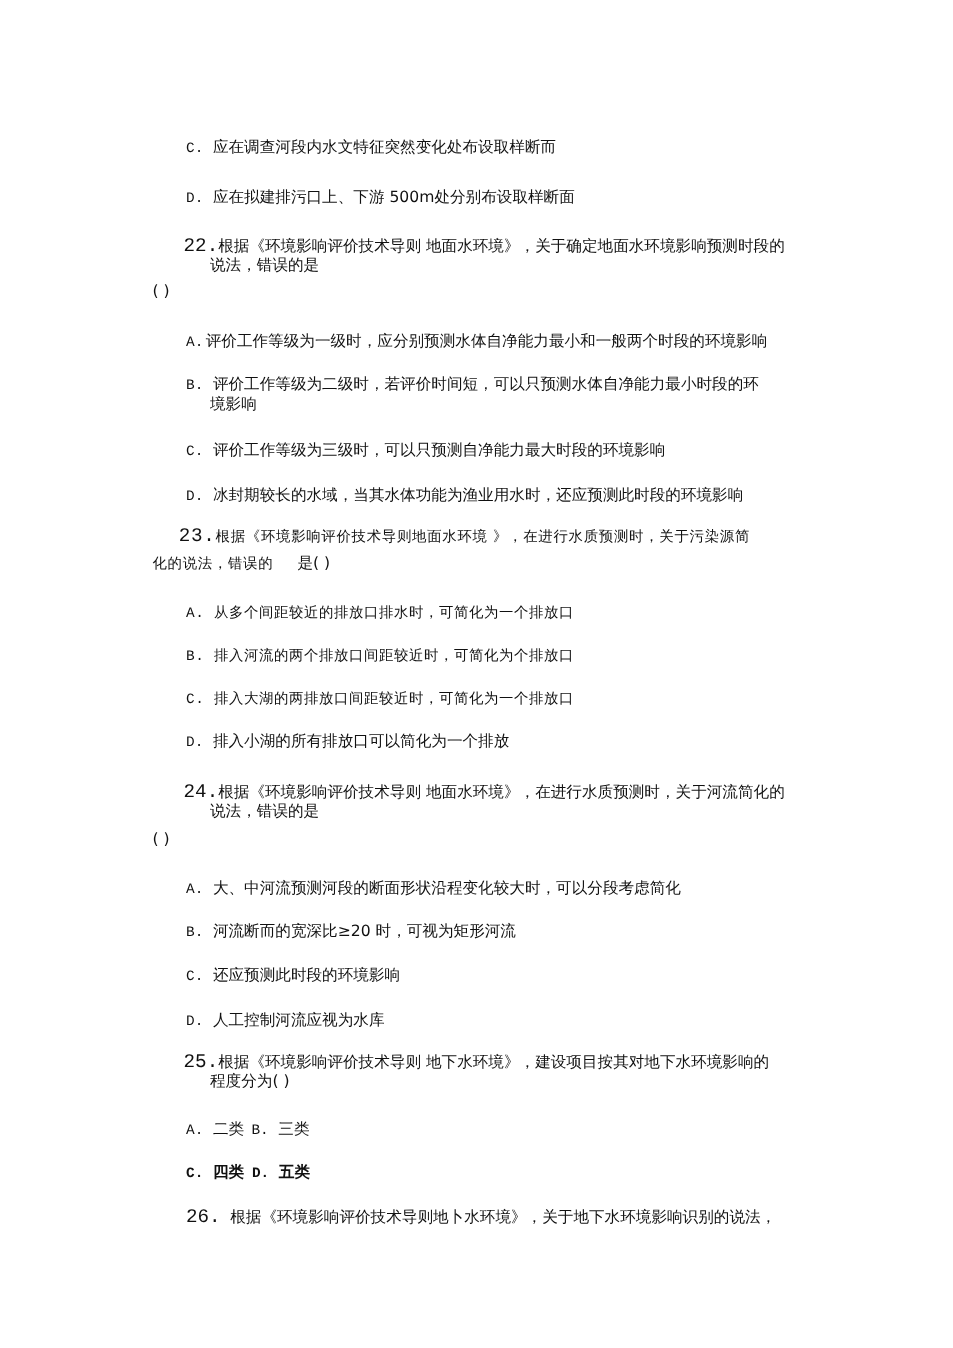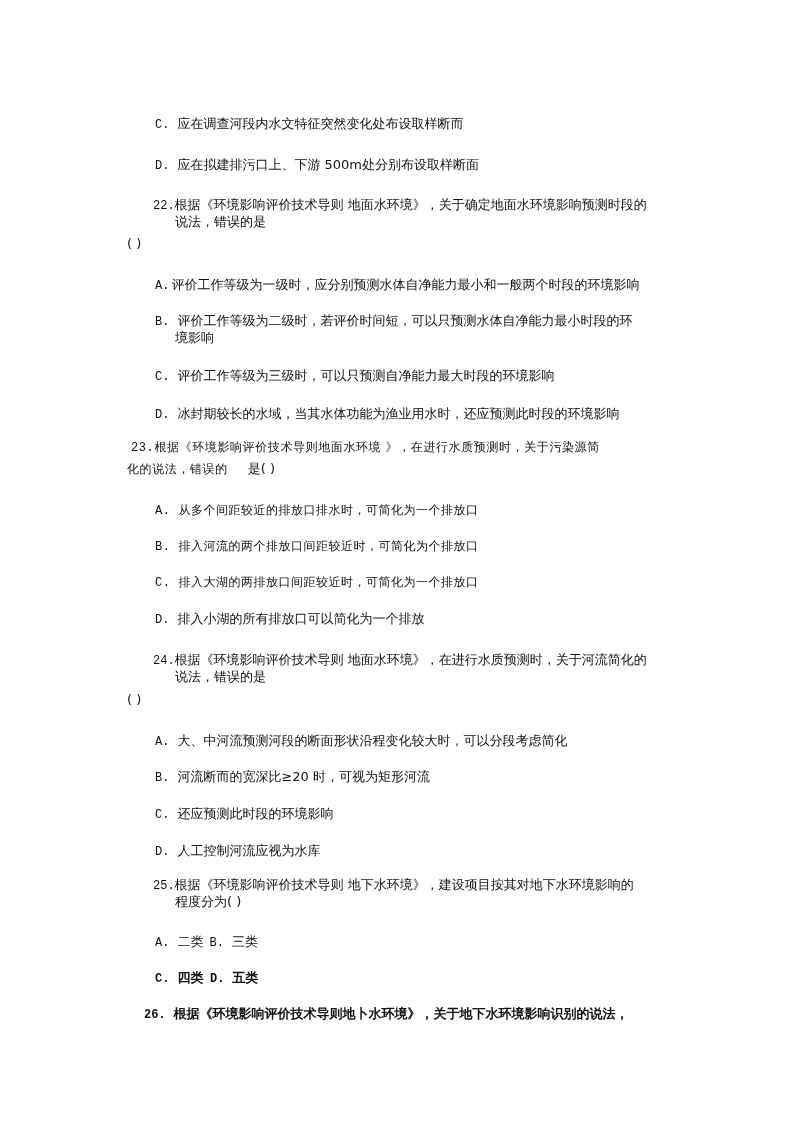--- a/index.html
+++ b/index.html
@@ -9,21 +9,21 @@
       color: #111111;
     }
     .line {
       position: absolute;
       font-size: 13px;
       line-height: 16px;
       white-space: nowrap;
       letter-spacing: 0px;
     }
     .opt-label { font-family: "Liberation Mono", "DejaVu Sans Mono", monospace; font-size: 12px; margin-right: 8px; }
-    .qnum { font-family: "Liberation Mono", "DejaVu Sans Mono", monospace; font-size: 12px; }
+    .qnum { font-family: "Liberation Mono", "DejaVu Sans Mono", monospace; font-size: 16px; }
   </style>
 </head>
 <body>
 
 <div class="line" style="left:155px; top:116px;">
   <span class="opt-label">C.</span><span>应在调查河段内水文特征突然变化处布设取样断而</span>
 </div>
 <div class="line" style="left:155px; top:157px;">
   <span class="opt-label">D.</span><span>应在拟建排污口上、下游 500m处分别布设取样断面</span>
 </div>
@@ -41,21 +41,21 @@
   <span class="opt-label">B.</span><span>评价工作等级为二级时，若评价时间短，可以只预测水体自净能力最小时段的环</span>
 </div>
 <div class="line" style="left:175px; top:330px;">境影响</div>
 <div class="line" style="left:155px; top:368px;">
   <span class="opt-label">C.</span><span>评价工作等级为三级时，可以只预测自净能力最大时段的环境影响</span>
 </div>
 <div class="line" style="left:155px; top:406px;text-align:right;">
   <span class="opt-label">D.</span><span>冰封期较长的水域，当其水体功能为渔业用水时，还应预测此时段的环境影响</span>
 </div>
 
-<div class="line" style="left:131px; top:439px; font-size:12px; letter-spacing:0.6px;">
+<div class="line" style="left:149px; top:439px; font-size:12px; letter-spacing:0.6px;">
   <span class="qnum">23.</span><span>根据《环境影响评价技术导则地面水环境 》，在进行水质预测时，关于污染源简</span>
 </div>
 <div class="line" style="left:127px; top:461px; font-size:12px; letter-spacing:0.6px;">
   <span>化的说法，错误的</span><span style="margin-left:20px; font-size:13px; letter-spacing:0;">是( )</span>
 </div>
 
 <div class="line" style="left:155px; top:502px; font-size:12px; letter-spacing:0.5px;">
   <span class="opt-label">A.</span><span>从多个间距较近的排放口排水时，可简化为一个排放口</span>
 </div>
 <div class="line" style="left:155px; top:538px; font-size:12px; letter-spacing:0.5px;">
@@ -94,15 +94,15 @@
 
 <div class="line" style="left:155px; top:934px;">
   <span class="opt-label">A.</span><span>二类</span>
   <span class="opt-label" style="margin-left:2px;">B.</span><span>三类</span>
 </div>
 <div class="line" style="left:155px; top:970px;font-weight:bold;">
   <span class="opt-label">C.</span><span>四类</span>
   <span class="opt-label" style="margin-left:2px;">D.</span><span>五类</span>
 </div>
 
-<div class="line" style="left:144px; top:1006px;font-weight:bold;">
+<div class="line" style="left:155px; top:1006px;">
   <span class="qnum" style="margin-right:8px;">26.</span><span>根据《环境影响评价技术导则地卜水环境》，关于地下水环境影响识别的说法，</span>
 </div>
 
 </body></html>

